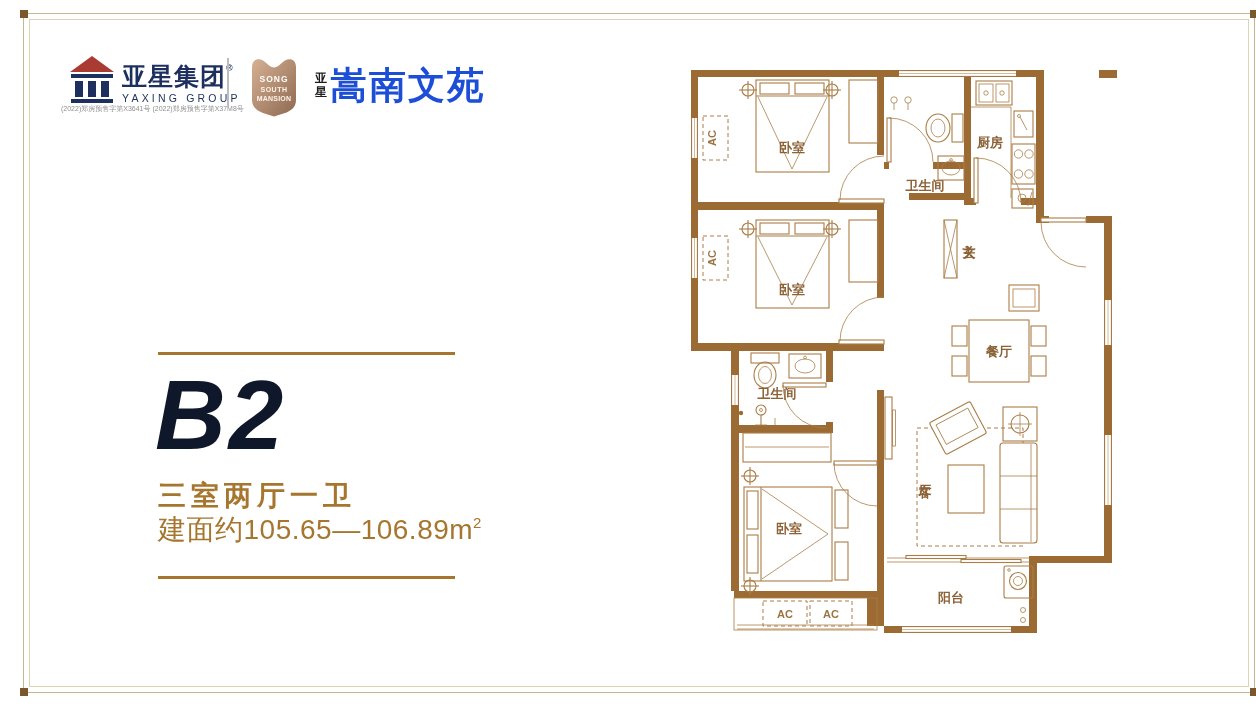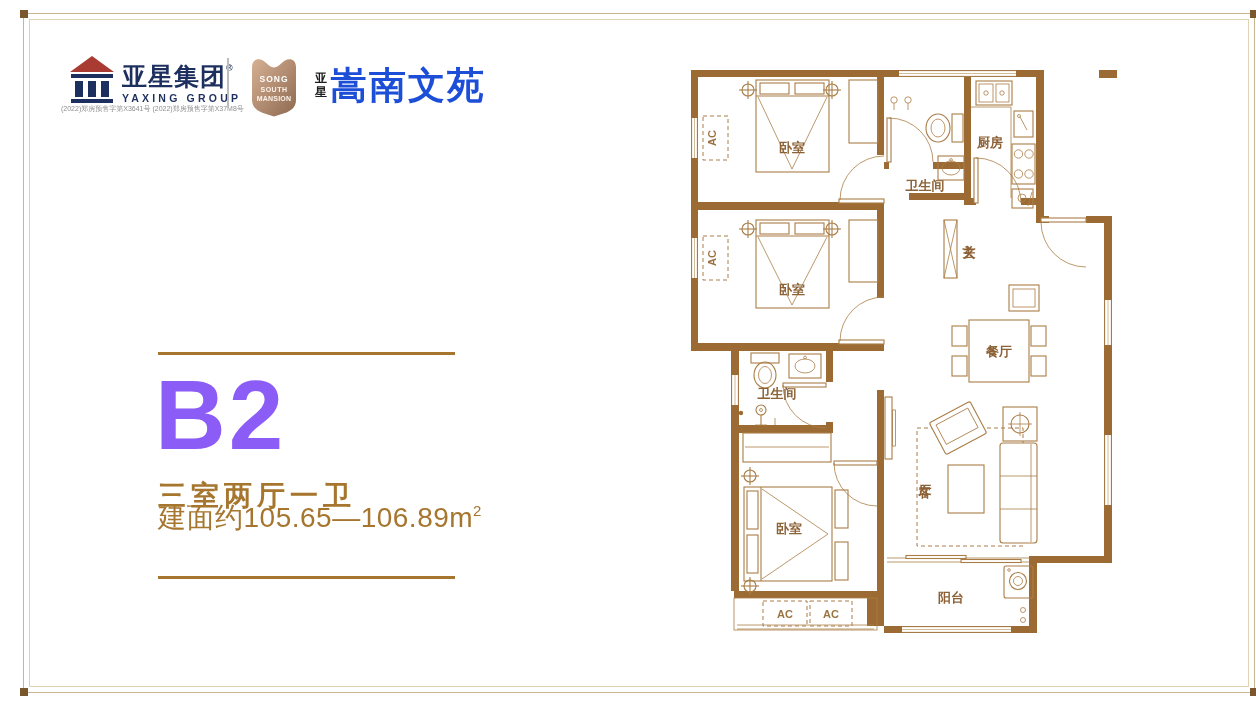--- a/index.html
+++ b/index.html
@@ -12,35 +12,35 @@
   .frame-inner{position:absolute;left:18px;top:19px;right:18px;bottom:19px;
     border:1px solid #e0d3b4;pointer-events:none;}
   .corner{position:absolute;width:8px;height:8px;background:#7a572c;}
   .c-tl{left:9px;top:10px}.c-tr{right:9px;top:10px}.c-bl{left:9px;bottom:10px}.c-br{right:9px;bottom:10px}
 
   
   .logo-row{position:absolute;left:58px;top:55px;display:flex;align-items:flex-start;}
   .logo-text{margin-left:7px;}
   .logo-cn{font-size:25px;font-weight:bold;color:#1c2f5e;letter-spacing:1px;line-height:26px;}
   .logo-cn sup{font-size:9px;vertical-align:14px;}
-  .logo-en{font-size:10.5px;font-weight:bold;color:#1c2f5e;letter-spacing:3.2px;margin-top:3px;}
+  .logo-en{font-size:10.5px;font-weight:normal;color:#1c2f5e;letter-spacing:3.2px;margin-top:3px;}
   .permit{position:absolute;left:50px;top:104px;font-size:7px;color:#8f8f8f;letter-spacing:0;white-space:nowrap;}
   .hdr-divider{position:absolute;left:216px;top:58px;width:1.5px;height:48px;background:#bdbdbd;}
   .badge{position:absolute;left:237px;top:55px;width:52px;height:62px;}
   .proj-small{position:absolute;left:303px;top:72px;width:14px;font-size:12px;font-weight:bold;
     color:#1c1c1c;line-height:13.5px;text-align:center;}
   .proj-name{position:absolute;left:319px;top:61px;font-size:37px;font-weight:900;color:#1d4ed8;letter-spacing:2px;}
 
   
   .rule{position:absolute;left:147px;width:297px;height:2.5px;background:#a6762f;}
   .rule1{top:352px}.rule2{top:576px}
   .unit-name{position:absolute;left:144px;top:366px;font-size:98px;font-weight:bold;
-    color:#8b5cf6;letter-spacing:3px;line-height:1;}
+    color:#0f172a;letter-spacing:3px;line-height:1;font-style:italic;}
   .rooms-desc{position:absolute;left:147px;top:477px;font-size:28px;color:#a6762f;letter-spacing:5px;font-weight:bold;}
-  .area-desc{position:absolute;left:147px;top:499px;font-size:28px;color:#a6762f;letter-spacing:0.5px;}
+  .area-desc{position:absolute;left:147px;top:511px;font-size:28px;color:#a6762f;letter-spacing:0.5px;}
   .area-desc sup{font-size:15px;vertical-align:11px;}
 
   
   .plan{position:absolute;left:660px;top:50px;}
   .fw{fill:#9c6b33;stroke:none;}
   .ln{fill:none;stroke:#aa7d46;stroke-width:1.1;}
   .lnf{fill:#ffffff;stroke:#aa7d46;stroke-width:1.1;}
   .thin{fill:none;stroke:#aa7d46;stroke-width:0.8;}
   .dsh{fill:none;stroke:#aa7d46;stroke-width:1;stroke-dasharray:4 3;}
   .wl{stroke:#9c6b33;stroke-width:1;}

